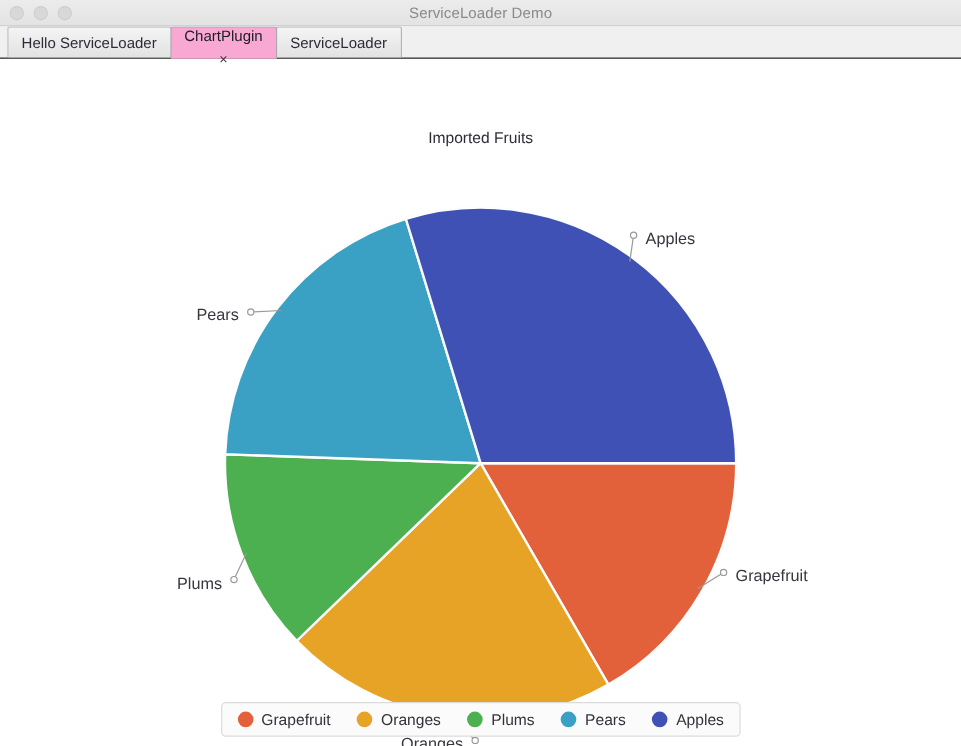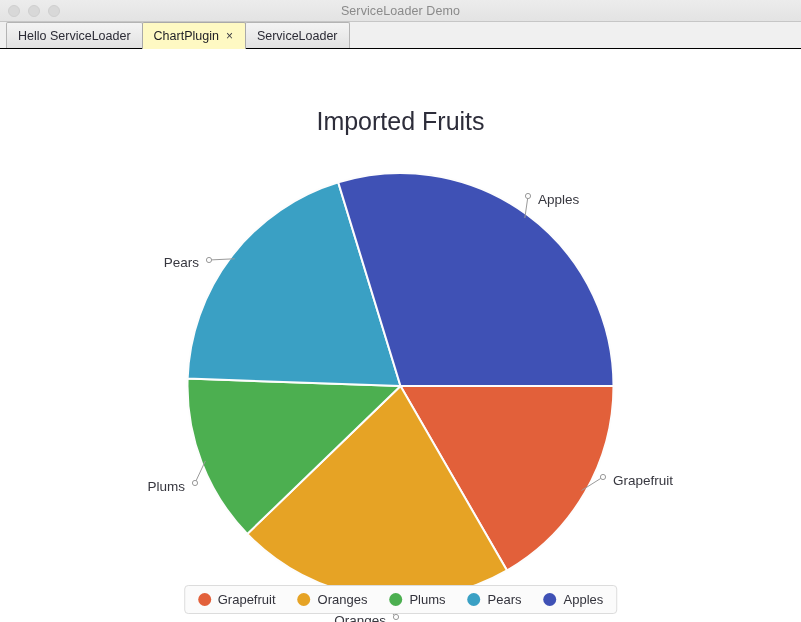--- a/index.html
+++ b/index.html
@@ -74,26 +74,27 @@
     background: linear-gradient(to bottom, #f4f4f4 0%, #e2e2e2 100%);
     border: 1px solid #b4b4b4;
     border-bottom: none;
     border-radius: 2px 2px 0 0;
     margin-right: -1px;
     position: relative;
     cursor: default;
     white-space: nowrap;
   }
   .tab.selected {
-    background: #fef9c3;
+    background: #f9a8d4;
     color: #1d1d24;
     z-index: 3;
     margin-bottom: -1px;
     height: 27px;
     border-color: #a9a9a9;
+    flex-direction: column;
   }
   .tab-close {
     font-size: 12px;
     line-height: 1;
     color: #3a3a42;
     cursor: pointer;
     padding: 0 1px;
   }
 
   
@@ -102,21 +103,21 @@
     position: relative;
     background: #ffffff;
     overflow: hidden;
   }
 
   #chart-title {
     position: absolute;
     top: 58px;
     left: 0; right: 0;
     text-align: center;
-    font-size: 25px;
+    font-size: 13px;
     color: #2d2d3a;
     user-select: none;
   }
 
   #pie-wrap {
     position: absolute;
     left: 0; top: 0;
     width: 801px;
     height: 573px;
   }

